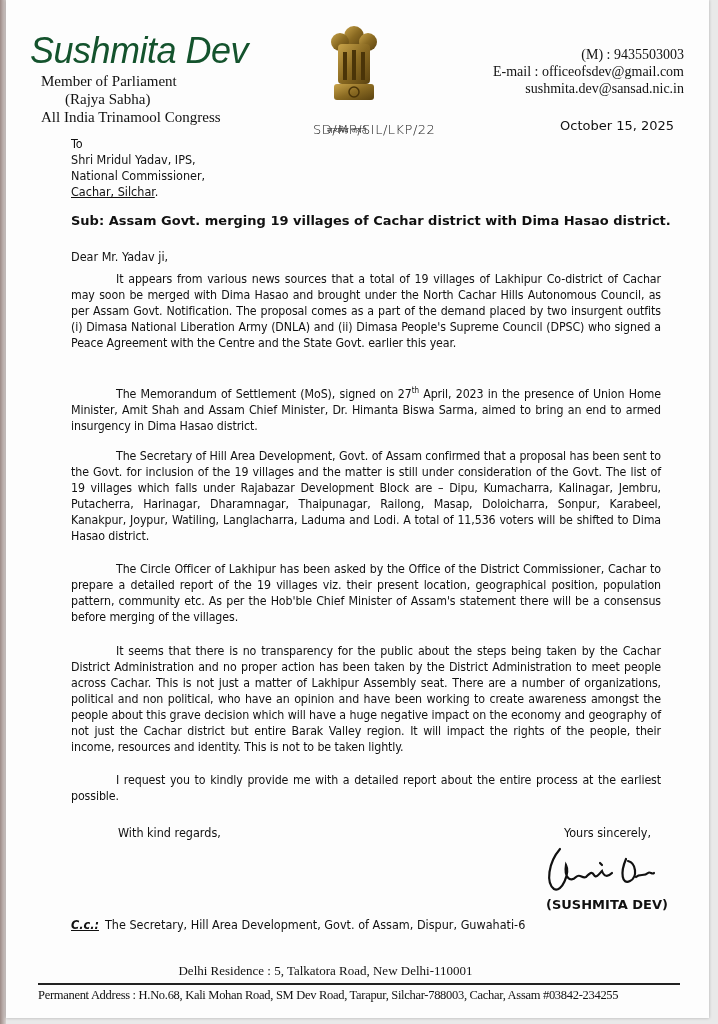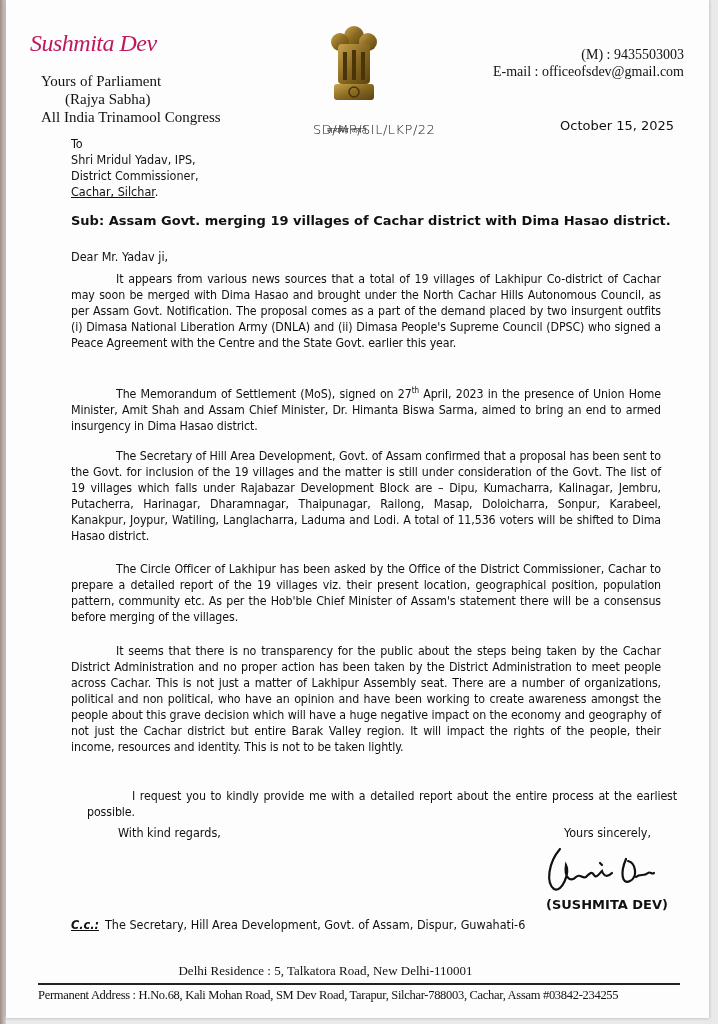--- a/index.html
+++ b/index.html
@@ -8,22 +8,22 @@
     position: relative; overflow: hidden;
     font-family: "DejaVu Sans", sans-serif; color: #111;
   }
   .page {
     position: absolute; left: 6px; top: 0; width: 703px; height: 1018px;
     background: #fdfdfd; box-shadow: 0 0 3px rgba(0,0,0,0.25);
   }
   .left-edge { position:absolute; left:0; top:0; width:6px; height:1024px; background:linear-gradient(90deg,#9c8a86,#d8d2d0); }
   .abs { position: absolute; }
   .sig-name {
-    left: 30px; top: 30px; font-family: Liberation Serif, serif; font-style: italic;
-    font-size: 24px; letter-spacing: -0.5px; color:#be185d;
+    left: 30px; top: 30px; font-family: Liberation Sans, sans-serif; font-style: italic;
+    font-size: 36px; letter-spacing: -0.5px; color:#14532d;
   }
   .serif { font-family: "Liberation Serif", serif; }
   .lh-line { font-size: 15px; line-height: 18px; }
   .addr { left: 71px; top: 136px; font-family: "DejaVu Sans Condensed", "DejaVu Sans", sans-serif; font-size: 12.5px; line-height: 16px; }
   .addr span { display:block; }
   .underline { text-decoration: underline; }
   .emblem { left: 328px; top: 22px; width: 52px; height: 88px; }
   .motto { left: 327px; top: 124px; font-size: 8px; color:#333; }
   .ref { left: 313px; top: 122px; font-size: 13px; color:#222; letter-spacing: 0.5px; font-family: "DejaVu Sans", sans-serif; font-weight: 300; }
   .contact { right: 34px; top: 46px; text-align: right; font-family: "Liberation Serif", serif; font-size: 14px; line-height: 17px; }
@@ -42,21 +42,21 @@
   .rule { left: 38px; top: 983px; width: 642px; height: 2px; background: #222; }
   .perm { left: 38px; top: 988px; font-family: "Liberation Serif", serif; font-size: 12.5px; letter-spacing: -0.3px; }
 </style>
 </head>
 <body>
 
 <div class="left-edge"></div>
 <div class="page"></div>
 
 <div class="abs sig-name">Sushmita Dev</div>
-<div class="abs serif lh-line" style="left:41px; top:72px;">Yours of Parliament</div>
+<div class="abs serif lh-line" style="left:41px; top:72px;">Member of Parliament</div>
 <div class="abs serif lh-line" style="left:41px; top:90px;margin-left:24px;">(Rajya Sabha)</div>
 <div class="abs serif lh-line" style="left:41px; top:108px;">All India Trinamool Congress</div>
 
 <div class="abs emblem">
   <svg width="52" height="88" viewBox="0 0 52 88">
     <defs>
       <linearGradient id="g" x1="0" y1="0" x2="1" y2="1">
         <stop offset="0" stop-color="#c9a44a"></stop>
           <stop offset="0.5" stop-color="#8a6a22"></stop>
           <stop offset="1" stop-color="#5a4210"></stop>
@@ -72,39 +72,40 @@
     <rect x="6" y="62" width="40" height="16" rx="3" fill="url(#g)"></rect>
     <circle cx="26" cy="70" r="5" fill="none" stroke="#4a3408" stroke-width="1.5"></circle>
   </svg>
 </div>
 <div class="abs motto">सत्यमेव जयते</div>
 <div class="abs ref">SD/MP/SIL/LKP/22</div>
 
 <div class="abs contact">
   <span>(M) : 9435503003</span>
   <span>E-mail : officeofsdev@gmail.com</span>
+  <span>sushmita.dev@sansad.nic.in</span>
 </div>
 <div class="abs date">October 15, 2025</div>
 
 <div class="abs addr">
   <span>To</span>
   <span>Shri Mridul Yadav, IPS,</span>
-  <span>District Commissioner,</span>
+  <span>National Commissioner,</span>
   <span><span class="underline" style="display:inline">Cachar, Silchar</span><span style="display:inline">.</span></span>
 </div>
 
 <div class="abs subject">Sub:  Assam Govt. merging 19 villages of Cachar district with Dima Hasao district.</div>
 <div class="abs salutation">Dear Mr. Yadav ji,</div>
 
 <p class="abs body indent" style="top:271px; margin:0;">It appears from various news sources that a total of 19 villages of Lakhipur Co-district of Cachar may soon be merged with Dima Hasao and brought under the North Cachar Hills Autonomous Council, as per Assam Govt. Notification.  The proposal comes as a part of the demand placed by two insurgent outfits (i) Dimasa National Liberation Army (DNLA) and (ii) Dimasa People's Supreme Council (DPSC) who signed a Peace Agreement with the Centre and the State Govt. earlier this year.</p>
 <p class="abs body indent" style="top:383px; margin:0;"><span>The Memorandum of Settlement (MoS), signed on 27</span><sup>th</sup><span> April, 2023 in the presence of Union Home Minister, Amit Shah and Assam Chief Minister, Dr. Himanta Biswa Sarma, aimed to bring an end to armed insurgency in Dima Hasao district.</span></p>
 <p class="abs body indent" style="top:448px; margin:0;">The Secretary of Hill Area Development, Govt. of Assam confirmed that a proposal has been sent to the Govt. for inclusion of the 19 villages and the matter is still under consideration of the Govt.  The list of 19 villages which falls under Rajabazar Development Block are – Dipu, Kumacharra, Kalinagar, Jembru, Putacherra, Harinagar, Dharamnagar, Thaipunagar, Railong, Masap, Doloicharra, Sonpur, Karabeel, Kanakpur, Joypur, Watiling, Langlacharra, Laduma and Lodi.  A total of 11,536 voters will be shifted to Dima Hasao district.</p>
 <p class="abs body indent" style="top:561px; margin:0;">The Circle Officer of Lakhipur has been asked by the Office of the District Commissioner, Cachar to prepare a detailed report of the 19 villages viz. their present location, geographical position, population pattern, community etc.  As per the Hob'ble Chief Minister of Assam's statement there will be a consensus before merging of the villages.</p>
 <p class="abs body indent" style="top:643px; margin:0;">It seems that there is no transparency for the public about the steps being taken by the Cachar District Administration and no proper action has been taken by the District Administration to meet people across Cachar.  This is not just a matter of Lakhipur Assembly seat.  There are a number of organizations, political and non political, who have an opinion and have been working to create awareness amongst the people about this grave decision which will have a huge negative impact on the economy and geography of not just the Cachar district but entire Barak Valley region. It will impact the rights of the people, their income, resources and identity.  This is not to be taken lightly.</p>
-<p class="abs body indent" style="top:772px; margin:16px;">I request you to kindly provide me with a detailed report about the entire process at the earliest possible.</p>
+<p class="abs body indent" style="top:772px; margin:0;">I request you to kindly provide me with a detailed report about the entire process at the earliest possible.</p>
 
 <div class="abs closing" style="left:118px; top:825px;">With kind regards,</div>
 <div class="abs closing" style="left:564px; top:825px;">Yours sincerely,</div>
 <div class="abs" style="left:540px; top:843px; width:120px; height:52px;">
   <svg width="120" height="52" viewBox="0 0 120 52">
     <path d="M20 6 C 8 20, 6 40, 14 46 C 22 50, 30 30, 26 22 C 24 34, 30 40, 36 34 C 40 30, 42 36, 46 34 C 50 30, 52 28, 54 32 C 56 36, 60 30, 62 28 C 64 34, 68 34, 72 30 M 60 20 L 62 22" fill="none" stroke="#111" stroke-width="2.2" stroke-linecap="round"></path>
     <path d="M86 16 C 80 30, 82 42, 90 38 C 98 34, 96 20, 88 18 M 96 34 C 100 30, 104 34, 108 30 C 110 28, 112 32, 114 30" fill="none" stroke="#111" stroke-width="2.2" stroke-linecap="round"></path>
   </svg>
 </div>
 <div class="abs signer" style="left:546px; top:897px; font-family:'DejaVu Sans', sans-serif;">(SUSHMITA DEV)</div>

